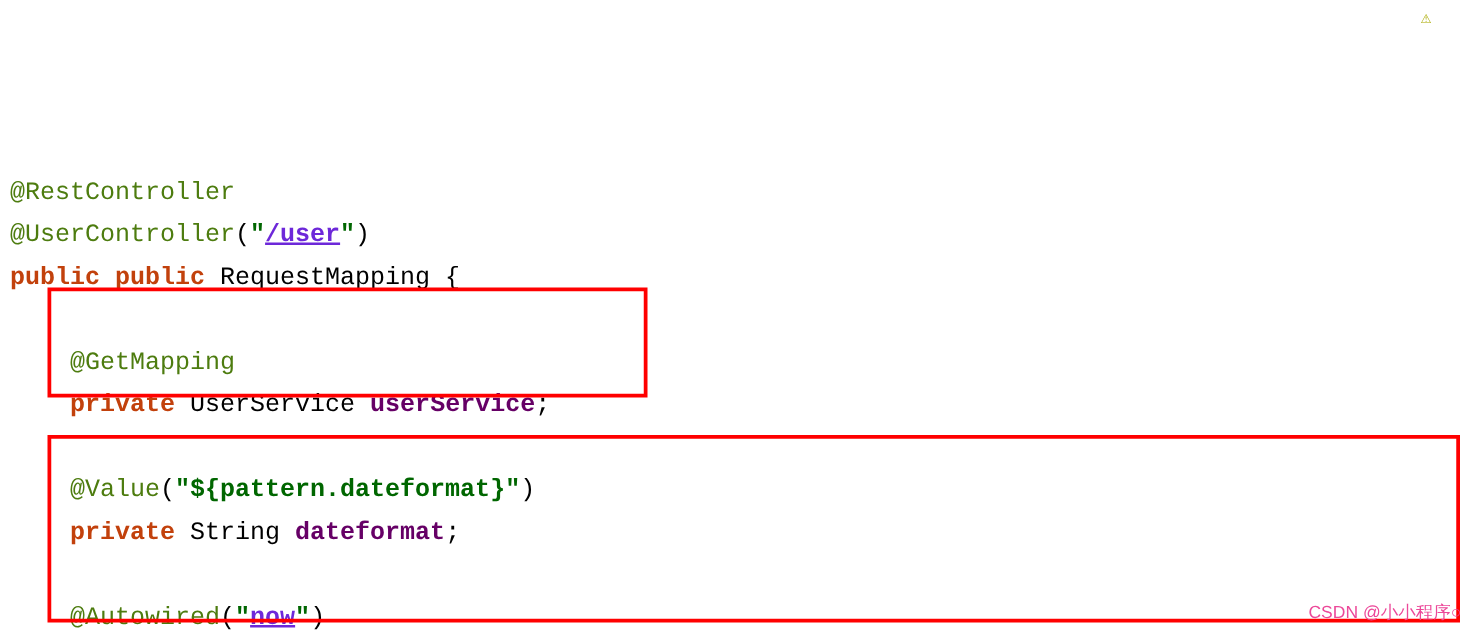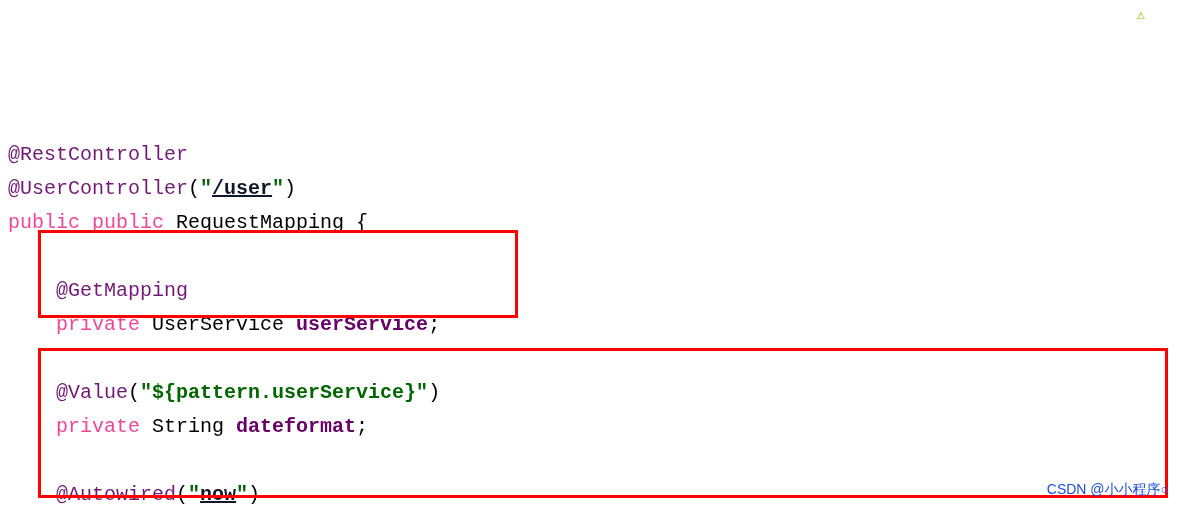--- a/index.html
+++ b/index.html
@@ -12,24 +12,24 @@
       font-size: 20px;
       line-height: 1.7;
       background: #ffffff;
       color: #000000;
       padding: 2px 8px;
       white-space: pre;
       position: relative;
       width: 1179px;
       height: 506px;
     }
-    .kw { color: #ec4899; font-weight: normal; }
-    .anno { color: #701a75; }
+    .kw { color: #c2410c; font-weight: bold; }
+    .anno { color: #4d7c0f; }
     .str { color: #006600; font-weight: bold; }
-    .str-u { color: #0f172a; font-weight: bold; text-decoration: underline; }
+    .str-u { color: #6d28d9; font-weight: bold; text-decoration: underline; }
     .field { color: #660066; font-weight: bold; }
     .plain { color: #000000; }
     .highlight-box {
       position: absolute;
       border: 3px solid #ff0000;
       pointer-events: none;
     }
     .box1 {
       left: 38px;
       top: 230px;
@@ -47,38 +47,38 @@
       right: 34px;
       top: 4px;
       font-size: 14px;
       color: #aaaa00;
     }
     .watermark {
       position: absolute;
       right: 10px;
       bottom: 4px;
       font-size: 14px;
-      color: #1d4ed8;
+      color: #ec4899;
       font-family: sans-serif;
       white-space: normal;
     }
   </style>
 </head>
 <body>
 
 
 
 <div class="code-area"><span class="anno">@RestController</span>
 <span class="anno">@UserController</span><span class="plain">(</span><span class="str">"</span><span class="str-u">/user</span><span class="str">"</span><span class="plain">)</span>
 <span class="kw">public</span> <span class="kw">public</span> <span class="plain">RequestMapping</span><span class="plain"> {</span>
 
     <span class="anno">@GetMapping</span>
     <span class="kw">private</span> <span class="plain">UserService</span> <span class="field">userService</span><span class="plain">;</span>
 
-    <span class="anno">@Value</span><span class="plain">(</span><span class="str">"</span><span class="str">${pattern.userService}</span><span class="str">"</span><span class="plain">)</span>
+    <span class="anno">@Value</span><span class="plain">(</span><span class="str">"</span><span class="str">${pattern.dateformat}</span><span class="str">"</span><span class="plain">)</span>
     <span class="kw">private</span> <span class="plain">String</span> <span class="field">dateformat</span><span class="plain">;</span>
 
     <span class="anno">@Autowired</span><span class="plain">(</span><span class="str">"</span><span class="str-u">now</span><span class="str">"</span><span class="plain">)</span>
       
          
     
 </div>
 
 <div class="highlight-box box1"></div>
 <div class="highlight-box box2"></div>

